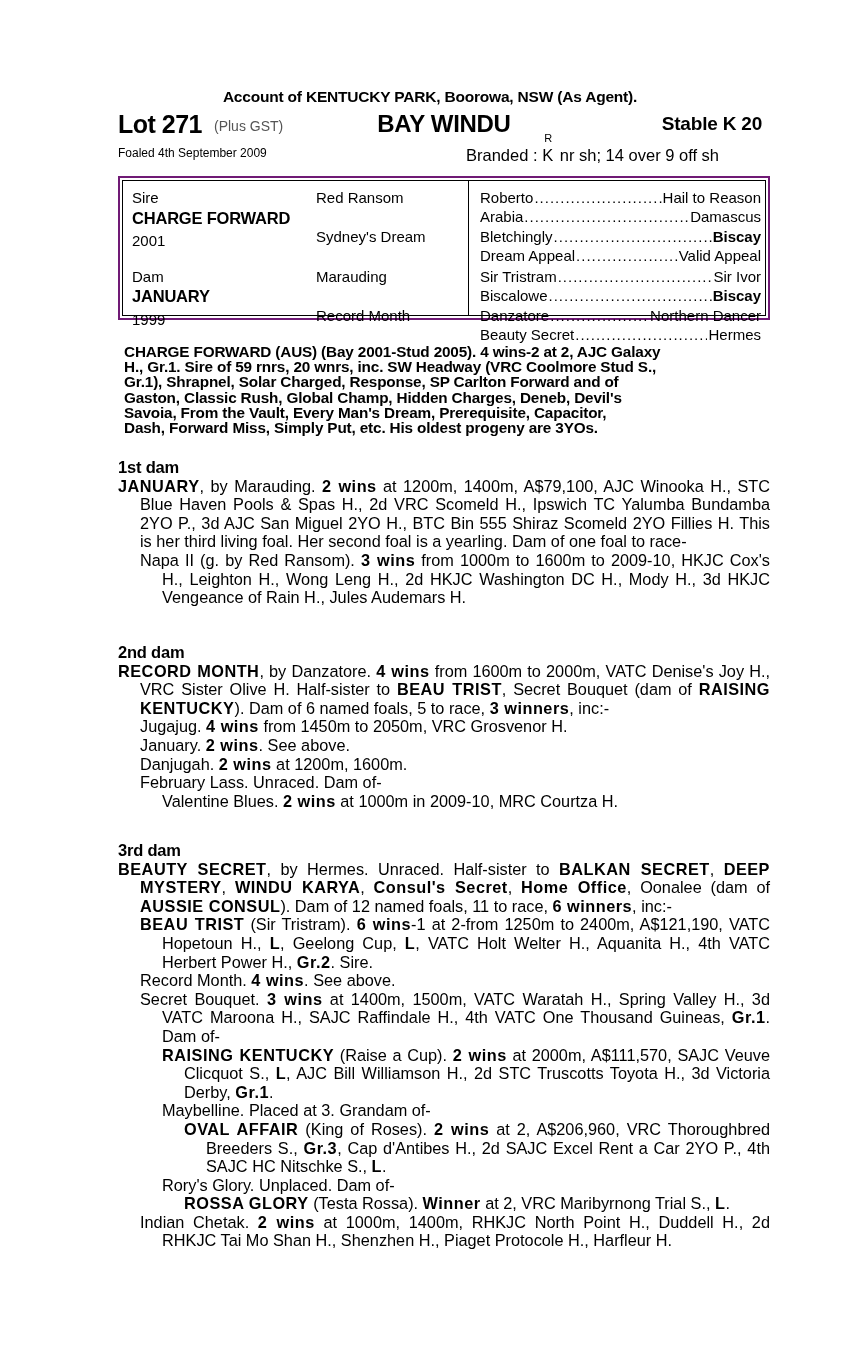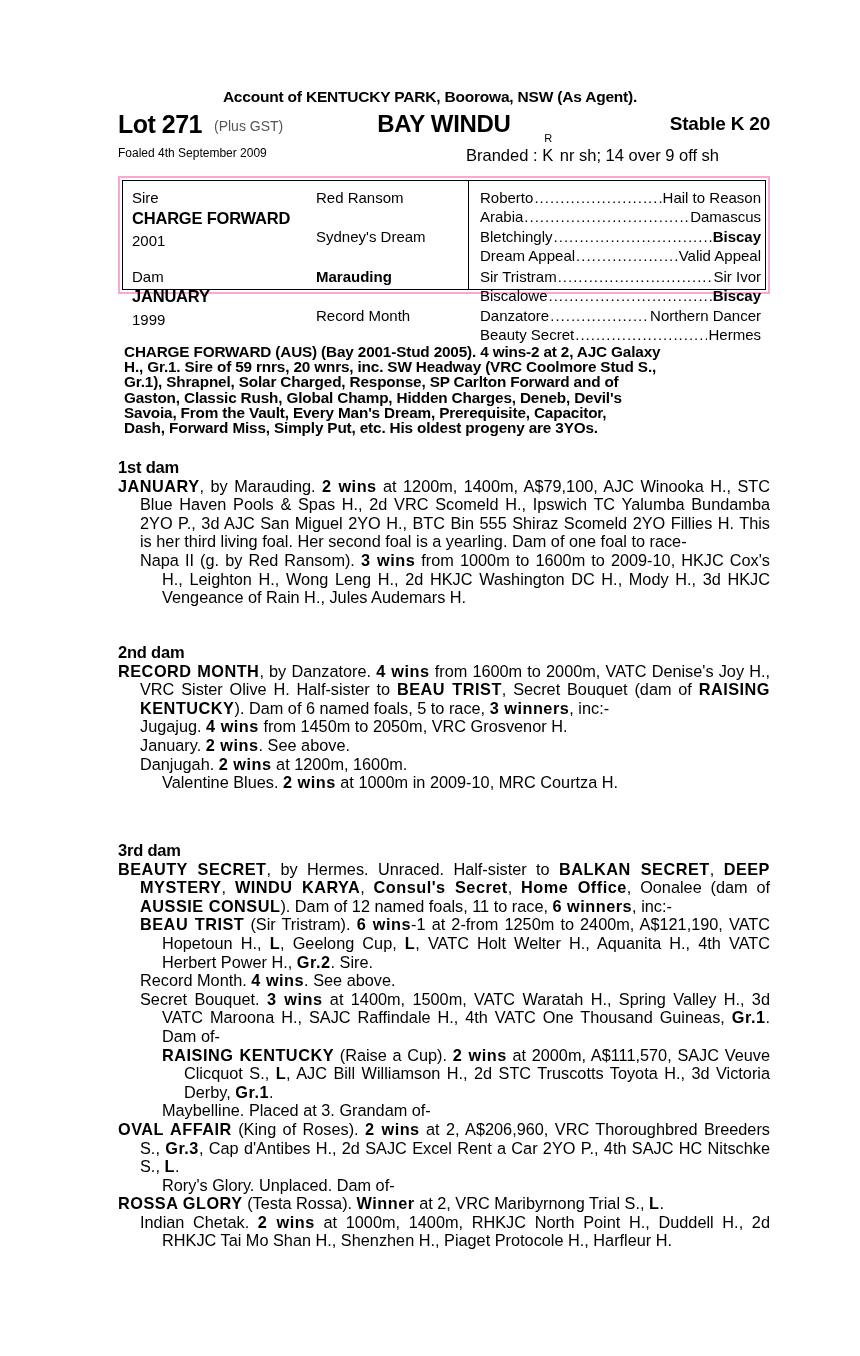--- a/index.html
+++ b/index.html
@@ -57,21 +57,21 @@
     position: absolute;
     left: 0; top: 0;
     width: 652px;
     text-align: center;
     font-size: 24px;
     font-weight: bold;
     letter-spacing: -0.3px;
   }
   .stable {
     position: absolute;
-    right: 0; top: 3px;
+    right: 8px; top: 3px;
     font-size: 19px;
     font-weight: bold;
     letter-spacing: -0.2px;
   }
 
   .foaled-row {
     position: absolute;
     left: 118px; top: 146px;
     width: 652px;
     height: 24px;
@@ -98,22 +98,22 @@
     top: -13px;
     font-size: 11px;
     line-height: 1;
   }
 
   
   .ped-table {
     position: absolute;
     left: 118px; top: 176px;
     width: 652px;
-    height: 118px;
-    border: 2px solid #f9a8d4;
+    height: 144px;
+    border: 2px solid #701a75;
     box-sizing: border-box;
     background: #fff;
   }
   .ped-inner {
     position: absolute;
     left: 2px; top: 2px;
     right: 2px; bottom: 2px;
     border: 1px solid #000;
     box-sizing: border-box;
   }
@@ -183,21 +183,21 @@
   }
   .dam-head {
     font-weight: bold;
     font-size: 16.5px;
     letter-spacing: -0.2px;
   }
   .entry { text-align: justify; }
   .ind0 { margin-left: 0px; }
   .ind1 { margin-left: 22px; }
   .ind2 { margin-left: 44px; }
-  .ind3 { }
+  .ind3 { margin-left: 66px; }
   b { font-weight: bold; }
   .bsp { letter-spacing: 0.5px; }
 </style>
 </head>
 <body>
 
 <div class="page">
 
   <div class="account-line">Account of KENTUCKY PARK, Boorowa, NSW (As Agent).</div>
 
@@ -223,21 +223,21 @@
 
       <span class="ped-cell col1" style="top:9px;">Sire</span>
       <span class="ped-cell col1 bold" style="top:29px;">CHARGE FORWARD</span>
       <span class="ped-cell col1" style="top:52px;">2001</span>
       <span class="ped-cell col1" style="top:88px;">Dam</span>
       <span class="ped-cell col1 bold" style="top:107px;">JANUARY</span>
       <span class="ped-cell col1" style="top:131px;">1999</span>
 
       <span class="ped-cell col2" style="top:9px;">Red Ransom</span>
       <span class="ped-cell col2" style="top:48px;">Sydney's Dream</span>
-      <span class="ped-cell col2" style="top:88px;font-weight:bold;">Marauding</span>
+      <span class="ped-cell col2" style="top:88px;">Marauding</span>
       <span class="ped-cell col2" style="top:127px;">Record Month</span>
 
       <div id="thirdgen">
           <div class="ped-cell col3 dots-row" style="top: 9px;">
             <span class="lft">Roberto</span>
             <span class="dots">................................................................................</span>
             <span class="rgt">Hail to Reason</span>
           </div>
           <div class="ped-cell col3 dots-row" style="top: 28px;">
             <span class="lft">Arabia</span>
@@ -292,20 +292,21 @@
         <div class="dam-head">1st dam</div>
         <div class="entry ind0" style="text-indent: -22px; padding-left: 22px;"><b class="bsp">JANUARY</b>, by Marauding. <b class="bsp">2 wins</b> at 1200m, 1400m, A$79,100, AJC Winooka H., STC Blue Haven Pools &amp; Spas H., 2d VRC Scomeld H., Ipswich TC Yalumba Bundamba 2YO P., 3d AJC San Miguel 2YO H., BTC Bin 555 Shiraz Scomeld 2YO Fillies H. This is her third living foal. Her second foal is a yearling. Dam of one foal to race-</div>
         <div class="entry ind1" style="text-indent: -22px; padding-left: 22px;">Napa II (g. by Red Ransom). <b class="bsp">3 wins</b> from 1000m to 1600m to 2009-10, HKJC Cox's H., Leighton H., Wong Leng H., 2d HKJC Washington DC H., Mody H., 3d HKJC Vengeance of Rain H., Jules Audemars H.</div>
       </div>
       <div class="body-text" style="top: 643px;">
         <div class="dam-head">2nd dam</div>
         <div class="entry ind0" style="text-indent: -22px; padding-left: 22px;"><b class="bsp">RECORD MONTH</b>, by Danzatore. <b class="bsp">4 wins</b> from 1600m to 2000m, VATC Denise's Joy H., VRC Sister Olive H. Half-sister to <b class="bsp">BEAU TRIST</b>, Secret Bouquet (dam of <b class="bsp">RAISING KENTUCKY</b>). Dam of 6 named foals, 5 to race, <b class="bsp">3 winners</b>, inc:-</div>
         <div class="entry ind1" style="text-indent: -22px; padding-left: 22px;">Jugajug. <b class="bsp">4 wins</b> from 1450m to 2050m, VRC Grosvenor H.</div>
         <div class="entry ind1" style="text-indent: -22px; padding-left: 22px;">January. <b class="bsp">2 wins</b>. See above.</div>
         <div class="entry ind1" style="text-indent: -22px; padding-left: 22px;">Danjugah. <b class="bsp">2 wins</b> at 1200m, 1600m.</div>
+        <div class="entry ind1" style="text-indent: -22px; padding-left: 22px;">February Lass. Unraced. Dam of-</div>
         <div class="entry ind2" style="text-indent: -22px; padding-left: 22px;">Valentine Blues. <b class="bsp">2 wins</b> at 1000m in 2009-10, MRC Courtza H.</div>
       </div>
       <div class="body-text" style="top: 841px;">
         <div class="dam-head">3rd dam</div>
         <div class="entry ind0" style="text-indent: -22px; padding-left: 22px;"><b class="bsp">BEAUTY SECRET</b>, by Hermes. Unraced. Half-sister to <b class="bsp">BALKAN SECRET</b>, <b class="bsp">DEEP MYSTERY</b>, <b class="bsp">WINDU KARYA</b>, <b class="bsp">Consul's Secret</b>, <b class="bsp">Home Office</b>, Oonalee (dam of <b class="bsp">AUSSIE CONSUL</b>). Dam of 12 named foals, 11 to race, <b class="bsp">6 winners</b>, inc:-</div>
         <div class="entry ind1" style="text-indent: -22px; padding-left: 22px;"><b class="bsp">BEAU TRIST</b> (Sir Tristram). <b class="bsp">6 wins</b>-1 at 2-from 1250m to 2400m, A$121,190, VATC Hopetoun H., <b class="bsp">L</b>, Geelong Cup, <b class="bsp">L</b>, VATC Holt Welter H., Aquanita H., 4th VATC Herbert Power H., <b class="bsp">Gr.2</b>. Sire.</div>
         <div class="entry ind1" style="text-indent: -22px; padding-left: 22px;">Record Month. <b class="bsp">4 wins</b>. See above.</div>
         <div class="entry ind1" style="text-indent: -22px; padding-left: 22px;">Secret Bouquet. <b class="bsp">3 wins</b> at 1400m, 1500m, VATC Waratah H., Spring Valley H., 3d VATC Maroona H., SAJC Raffindale H., 4th VATC One Thousand Guineas, <b class="bsp">Gr.1</b>. Dam of-</div>
         <div class="entry ind2" style="text-indent: -22px; padding-left: 22px;"><b class="bsp">RAISING KENTUCKY</b> (Raise a Cup). <b class="bsp">2 wins</b> at 2000m, A$111,570, SAJC Veuve Clicquot S., <b class="bsp">L</b>, AJC Bill Williamson H., 2d STC Truscotts Toyota H., 3d Victoria Derby, <b class="bsp">Gr.1</b>.</div>
         <div class="entry ind2" style="text-indent: -22px; padding-left: 22px;">Maybelline. Placed at 3. Grandam of-</div>

